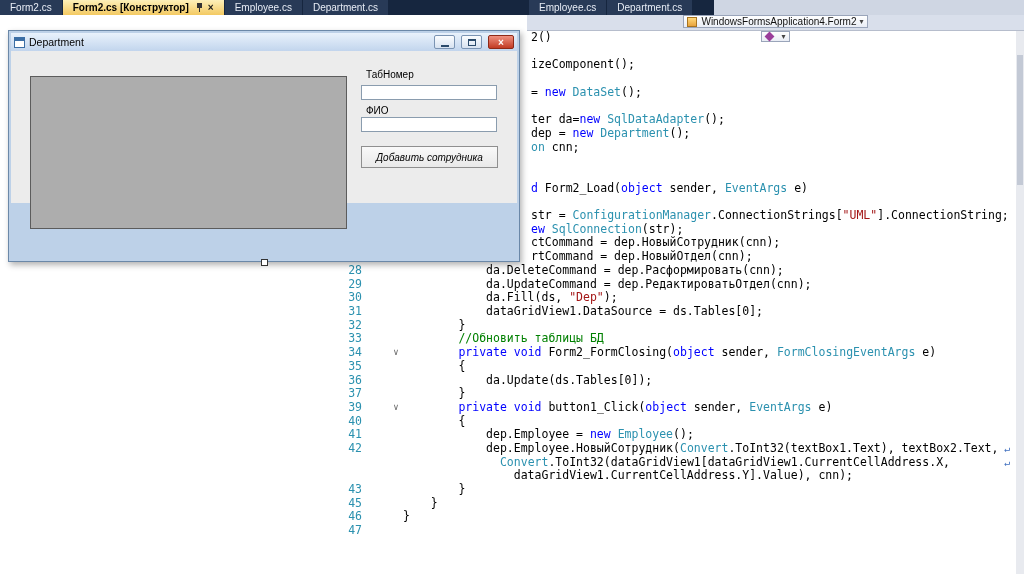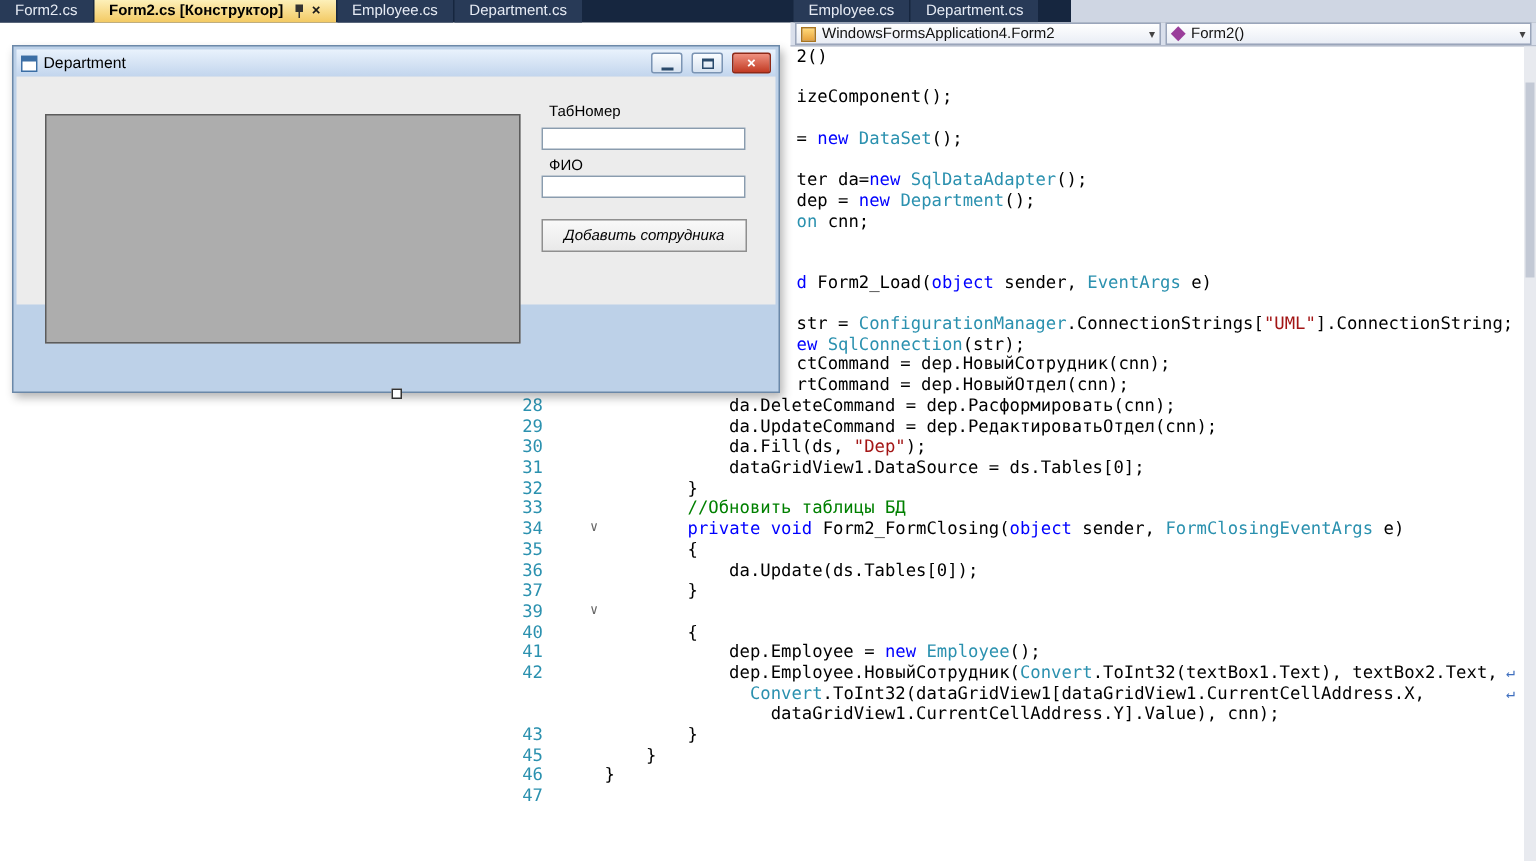--- a/index.html
+++ b/index.html
@@ -16,21 +16,21 @@
   .tab.active{background:linear-gradient(#fdf0b9,#f3c962);color:#000;font-weight:bold;}
   .tlabel{display:inline-block;}
   .pin{position:relative;display:inline-block;width:7px;height:10px;margin-left:7px;}
   .pin::before{content:"";position:absolute;left:1px;top:0;width:5px;height:5px;background:#333;}
   .pin::after{content:"";position:absolute;left:3px;top:5px;width:1px;height:4px;background:#333;}
   .tclose{display:inline-block;margin-left:5px;font-size:10px;font-weight:bold;color:#1a1a1a;}
 
   
   .navbar{position:absolute;left:527px;top:15px;width:497px;height:16px;background:#d9dfeb;
           border-bottom:1px solid #b6bdcc;display:flex;align-items:center;gap:3px;
-          padding:0 3px;box-sizing:border-box;}
+          padding:0 3px;box-sizing:border-box;flex-direction:column;}
   .combo{flex:1;height:13px;background:linear-gradient(#ffffff,#e9edf5);border:1px solid #9aa5ba;
          display:flex;align-items:center;padding:0 3px;font-size:10px;color:#111;min-width:0;}
   .ctext{flex:1;white-space:nowrap;overflow:hidden;}
   .carrow{font-size:8px;color:#444;margin-left:3px;flex:none;}
   .class-icon{width:8px;height:8px;background:linear-gradient(#ffd97a,#e8a33d);
               border:1px solid #a8741f;margin-right:4px;flex:none;}
   .method-icon{width:7px;height:7px;background:#9a3d9a;transform:rotate(45deg);
                margin:0 5px 0 1px;flex:none;}
 
   
@@ -112,21 +112,20 @@
   </div>
 
   <div class="navbar">
     <div class="combo">
       <span class="class-icon"></span>
       <span class="ctext">WindowsFormsApplication4.Form2</span>
       <span class="carrow">▾</span>
     </div>
     <div class="combo">
       <span class="method-icon"></span>
-      <span class="ctext">Form2()</span>
       <span class="carrow">▾</span>
     </div>
   </div>
 
   <div class="code-top" id="code-top">
       <span class="crow"><span class="tk-p">2()</span></span>
       <span class="crow"></span>
       <span class="crow"><span class="tk-p">izeComponent();</span></span>
       <span class="crow"></span>
       <span class="crow"><span class="tk-p">= </span><span class="tk-k">new</span><span class="tk-p"> </span><span class="tk-t">DataSet</span><span class="tk-p">();</span></span>
@@ -201,20 +200,21 @@
       <span class="brow">
         <span class="lnum">37</span>
         <span class="lgut"></span>
         <span class="lfold"></span>
         <span class="lcode"><span class="tk-p">        }</span></span>
       </span>
       <span class="brow">
         <span class="lnum">39</span>
         <span class="lgut"></span>
         <span class="lfold">∨</span>
+        <span class="lcode"><span class="tk-p">        </span><span class="tk-k">private</span><span class="tk-p"> </span><span class="tk-k">void</span><span class="tk-p"> button1_Click(</span><span class="tk-k">object</span><span class="tk-p"> sender, </span><span class="tk-t">EventArgs</span><span class="tk-p"> e)</span></span>
       </span>
       <span class="brow">
         <span class="lnum">40</span>
         <span class="lgut"></span>
         <span class="lfold"></span>
         <span class="lcode"><span class="tk-p">        {</span></span>
       </span>
       <span class="brow">
         <span class="lnum">41</span>
         <span class="lgut"></span>

